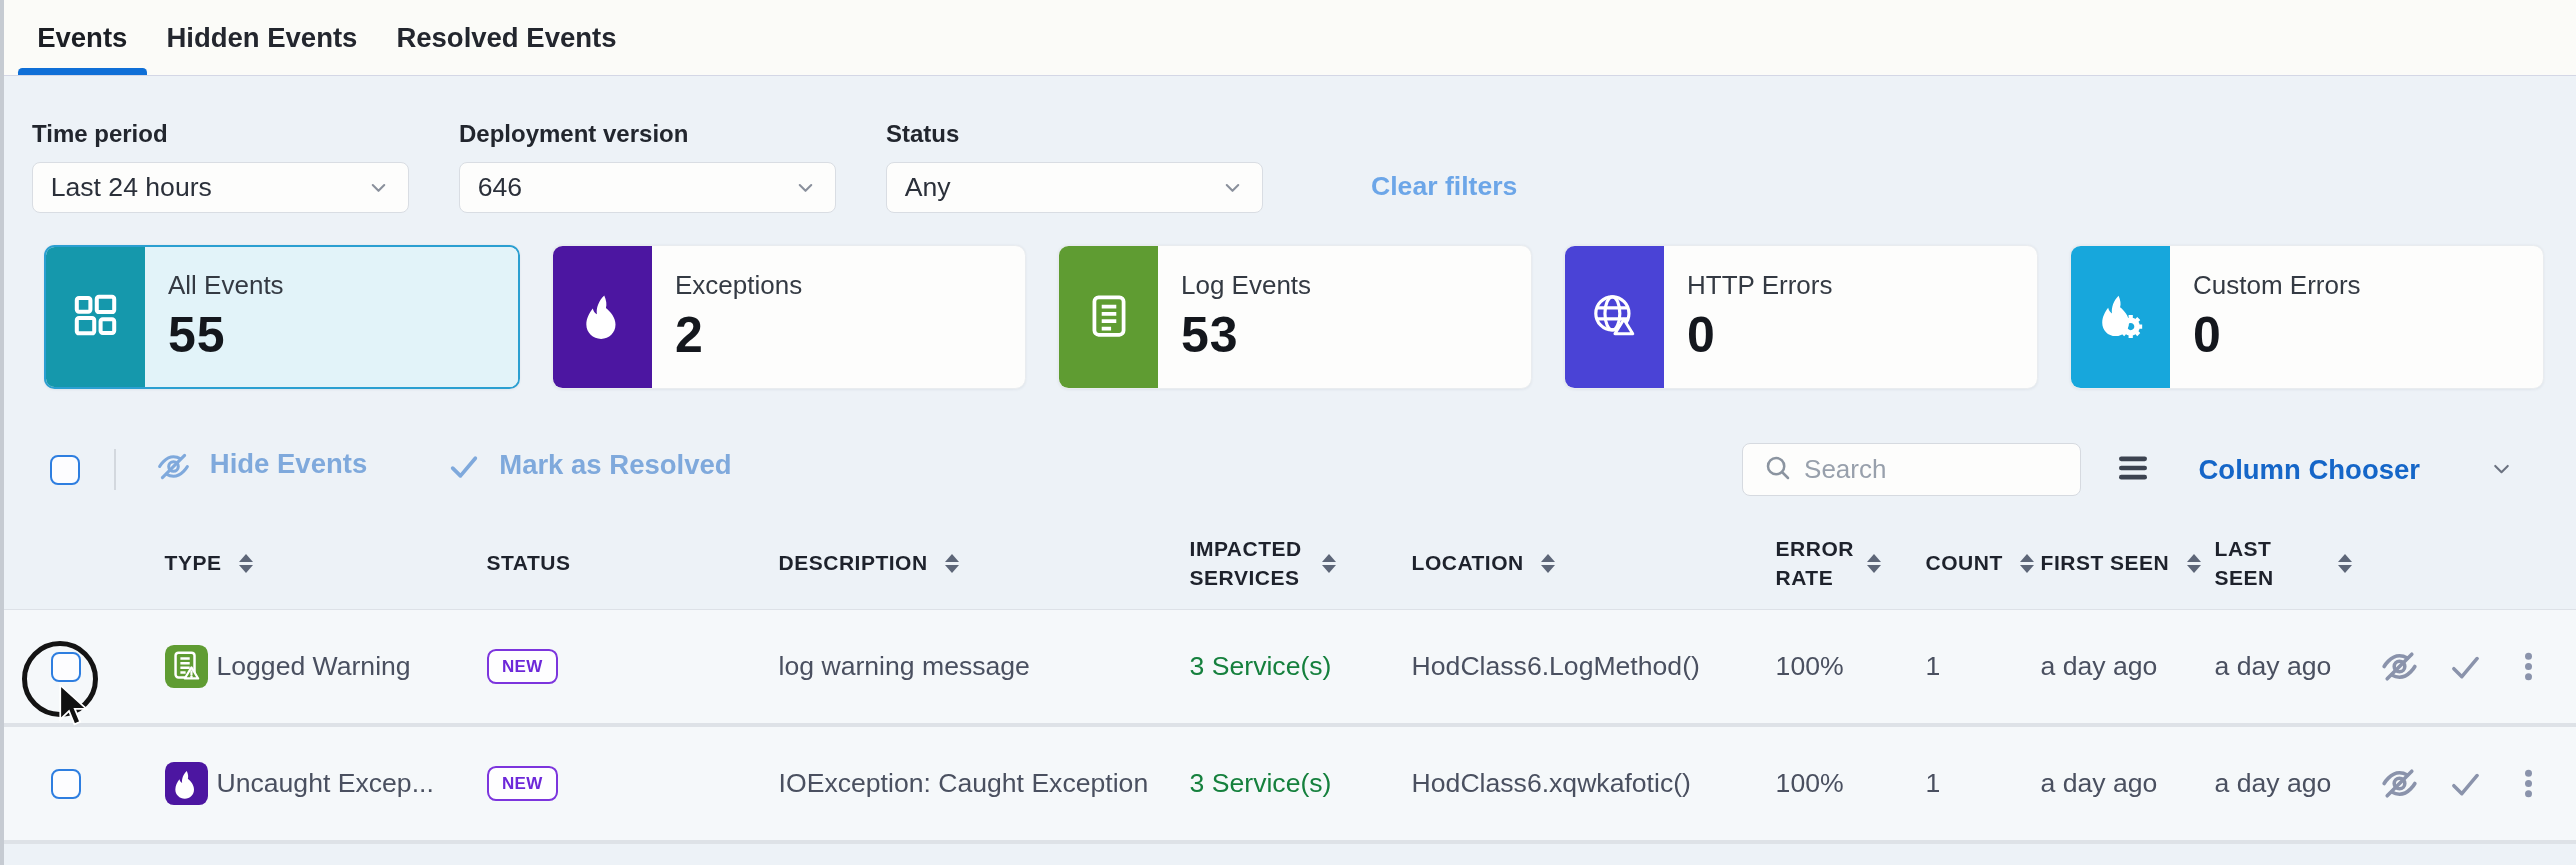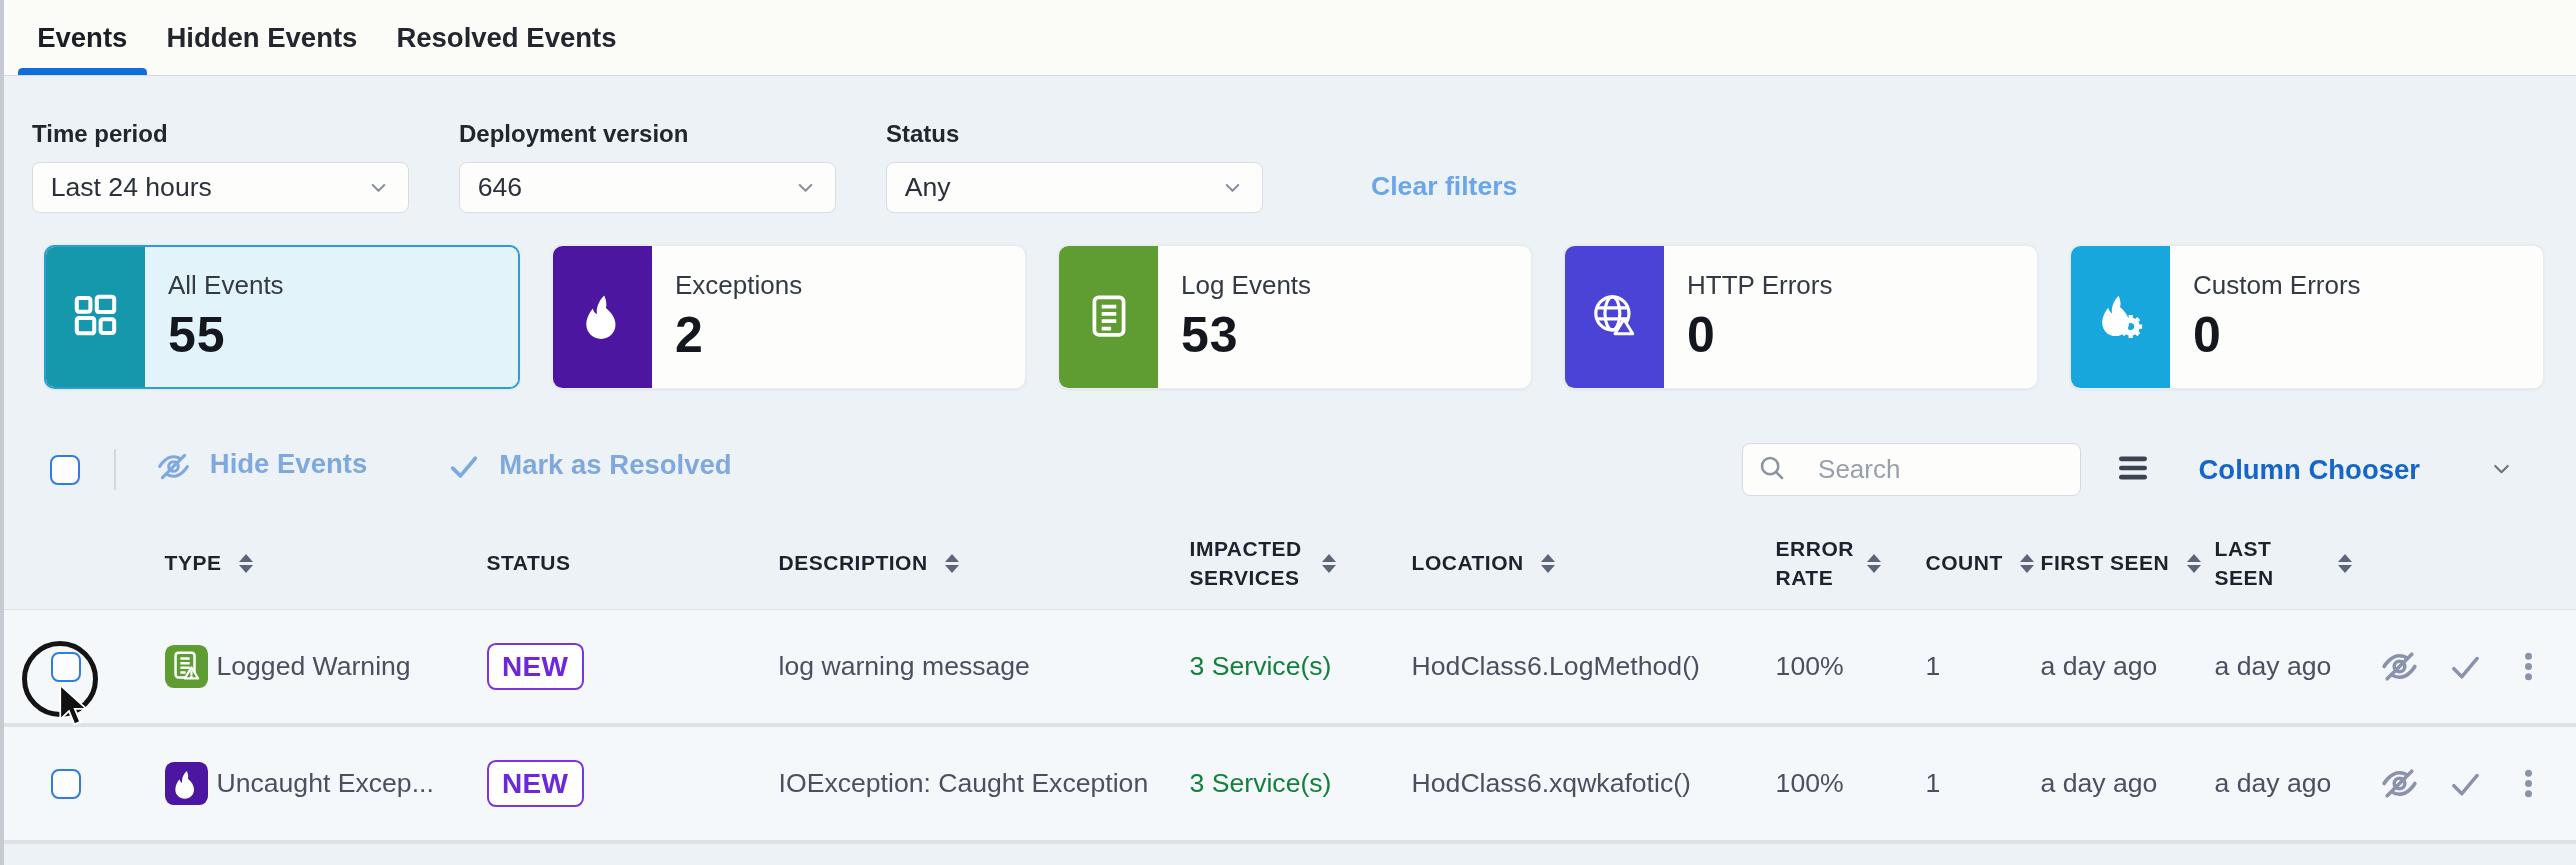--- a/index.html
+++ b/index.html
@@ -33,21 +33,21 @@
   .card-label { font-size:26px; font-weight:500; color:#343a43; }
   .card-value { font-size:50px; font-weight:800; color:#14171d; letter-spacing:0.9px; }
   .bg-teal { background:#1598ac; } .bg-purple { background:#4c16a1; } .bg-green { background:#5f9c32; } .bg-indigo { background:#4a43d6; } .bg-cyan { background:#17a7dc; }
 
   
   .toolbar { display:flex; align-items:center; padding:53px 62px 0 50px; height:108px; }
   .checkbox { width:30px; height:30px; flex:none; background:#fdfdff; border:2.7px solid #2e7ee0; border-radius:8px; cursor:pointer; }
   .vdivider { width:1.8px; height:41px; background:#d3d8de; margin-left:34px; }
   .tool-btn { display:flex; align-items:flex-start; gap:18px; margin-left:39px; color:#7fa9dc; font-size:27.5px; font-weight:700; cursor:pointer; }
   .tool-btn + .tool-btn { margin-left:80px; }
-  .searchbox { margin-left:auto; width:339px; height:53px; background:#fdfdfc; border:1.8px solid #d6dae0; border-radius:8px; display:flex; align-items:center; padding:0 14px; color:#8b94a0;gap:20px; }
+  .searchbox { margin-left:auto; width:339px; height:53px; background:#fdfdfc; border:1.8px solid #d6dae0; border-radius:8px; display:flex; align-items:center; padding:0 20px; color:#8b94a0; }
   .searchbox input { border:none; outline:none; background:transparent; font-size:26px; color:#2b303a; width:100%; margin-left:10.6px; font-family:inherit; }
   .searchbox input::placeholder { color:#98a0ac; }
   .colchooser { display:flex; align-items:center; margin-left:35px; cursor:pointer;gap:34px; }
   .colchooser .cc-label { font-size:27.5px; font-weight:700; color:#1566c8; margin-left:14px; }
   .colchooser .cc-chev { margin-left:35px; color:#6b7280; }
 
   
   .grid { display:grid; grid-template-columns:122px 322px 292px 411px 222px 364px 150px 115px 174px 148px 223px; align-items:center; padding-left:32px; }
   .thead { margin-top:21px; height:92px; border-bottom:1.8px solid #dde1e7; }
   .th { display:flex; align-items:center; padding-left:10.6px; font-size:21px; font-weight:700; color:#1e222c; letter-spacing:0.5px; line-height:1.35; cursor:pointer; }
@@ -56,21 +56,21 @@
   .sort { display:inline-flex; flex-direction:column; gap:3.5px; margin-left:17.7px; flex:none; }
   .sort i { width:0; height:0; border-left:7px solid transparent; border-right:7px solid transparent; }
   .sort .up { border-bottom:8.9px solid #5d6678; }
   .sort .dn { border-top:8.9px solid #5d6678; }
 
   .row { height:117px; background:#f5f8fa; border-bottom:4.4px solid #dee2e7; }
   .cell { padding-left:10.6px; font-size:26.6px; color:#4a5060; display:flex; align-items:center; min-width:0;text-align:center; }
   .cell-check { padding-left:18.6px; }
   .type-icon { width:43px; height:43px; border-radius:8.9px; flex:none; display:flex; align-items:center; justify-content:center; }
   .type-label { margin-left:8.9px; white-space:nowrap; overflow:hidden; }
-  .badge-new { display:inline-block; border:2.7px solid #7c35dd; border-radius:8.9px; background:#fefeff; color:#6d28d9; font-size:28px; font-weight:700; letter-spacing:0.4px; padding:5.3px 13.3px; }
+  .badge-new { display:inline-block; border:2.7px solid #7c35dd; border-radius:8.9px; background:#fefeff; color:#6d28d9; font-size:17px; font-weight:700; letter-spacing:0.4px; padding:5.3px 13.3px; }
   .link { color:#15803d; font-weight:400; cursor:pointer; }
   .actions { display:flex; align-items:center; gap:28px; padding-left:26.6px; color:#8a93ab; }
   .actions .act { cursor:pointer; display:flex; align-items:center; }
 
   
   .click-circle { position:absolute; left:22px; top:641px; width:76px; height:76px; border:5.3px solid #141414; border-radius:50%; z-index:6; pointer-events:none; }
   .cursor { position:absolute; left:55px; top:682px; z-index:7; pointer-events:none; }
 </style>
 </head>
 <body>

